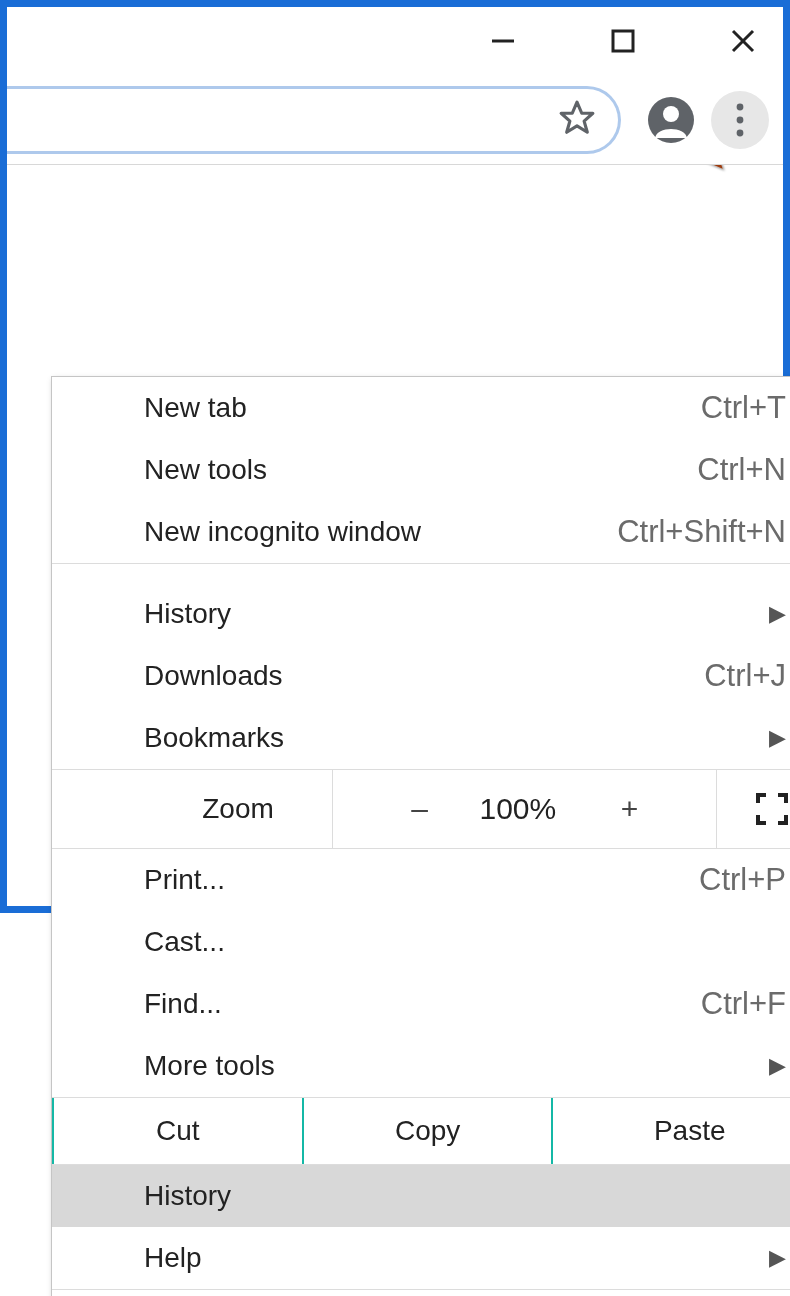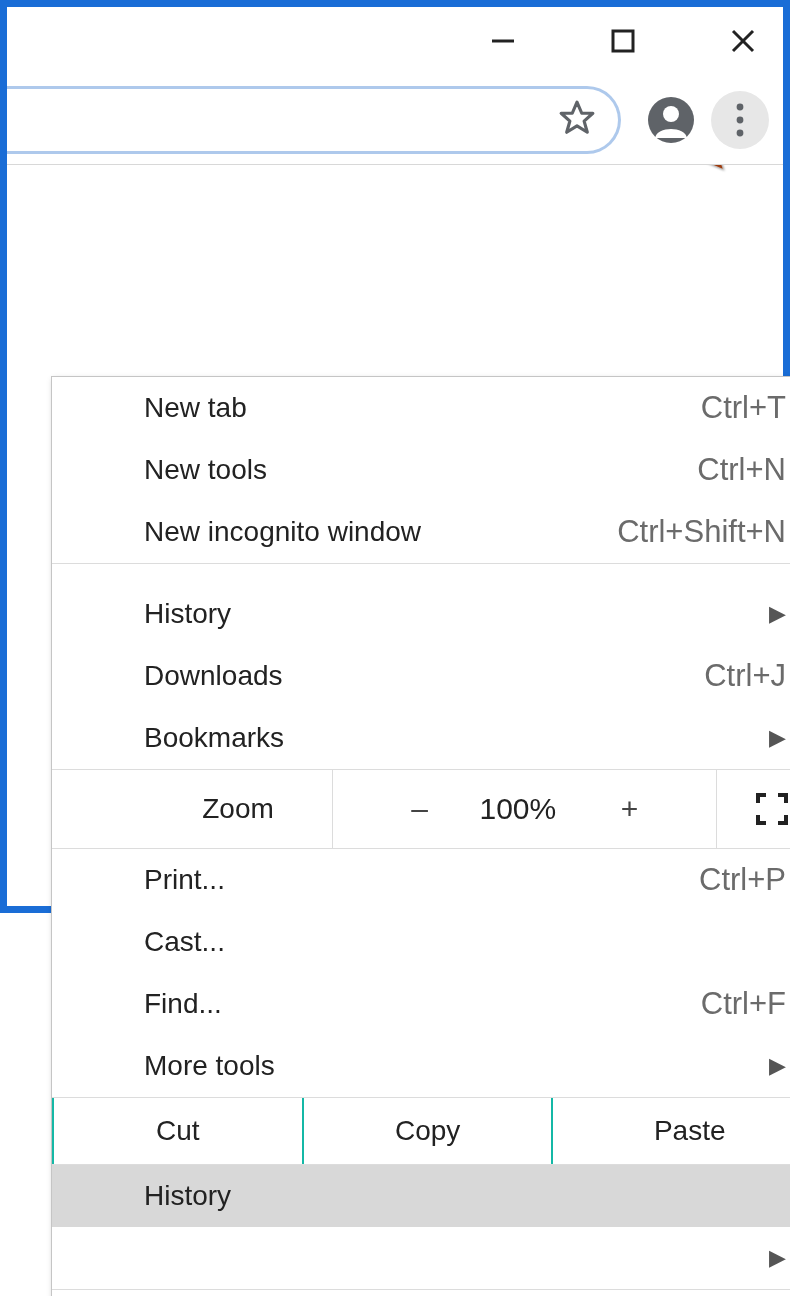--- a/index.html
+++ b/index.html
@@ -242,20 +242,21 @@
     </div>
     <div class="edit-row">
       <div class="cell cut">Cut</div>
       <div class="cell copy">Copy</div>
       <div class="cell paste">Paste</div>
     </div>
     <div class="menu-item highlight">
       <span class="label">History</span>
     </div>
     <div class="menu-item">
+      <span class="label">Help</span>
       <span class="arrow">▶</span>
     </div>
     <div class="spacer sep"></div>
 
   </div>
 
   <svg class="arrow-annot arrow1" viewBox="0 0 140 120">
     <defs>
         <filter id="s1">
           <feDropShadow dx="2" dy="2" stdDeviation="1" flood-opacity="0.4"></feDropShadow>

